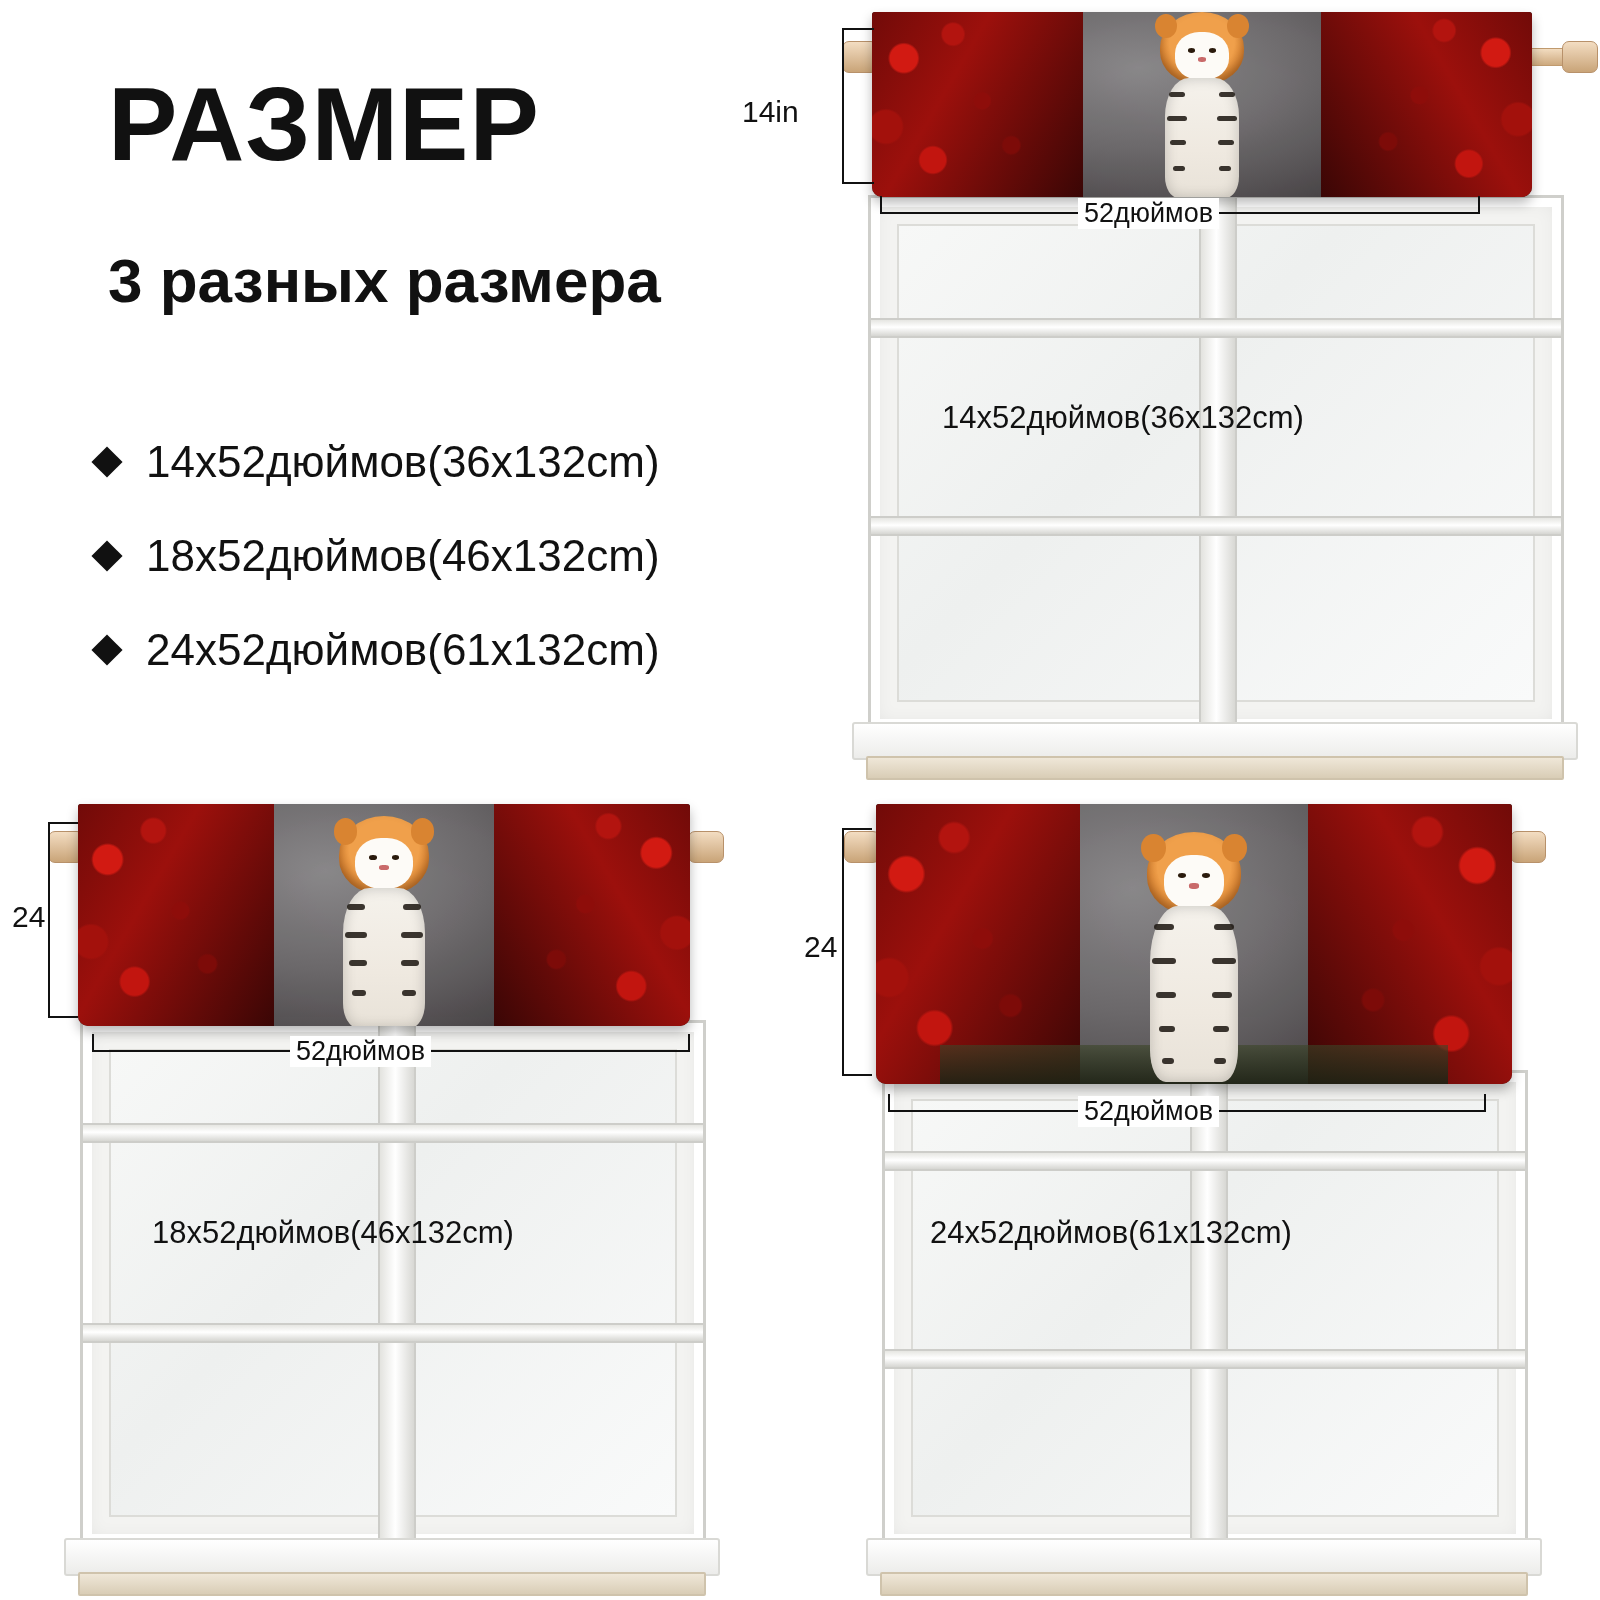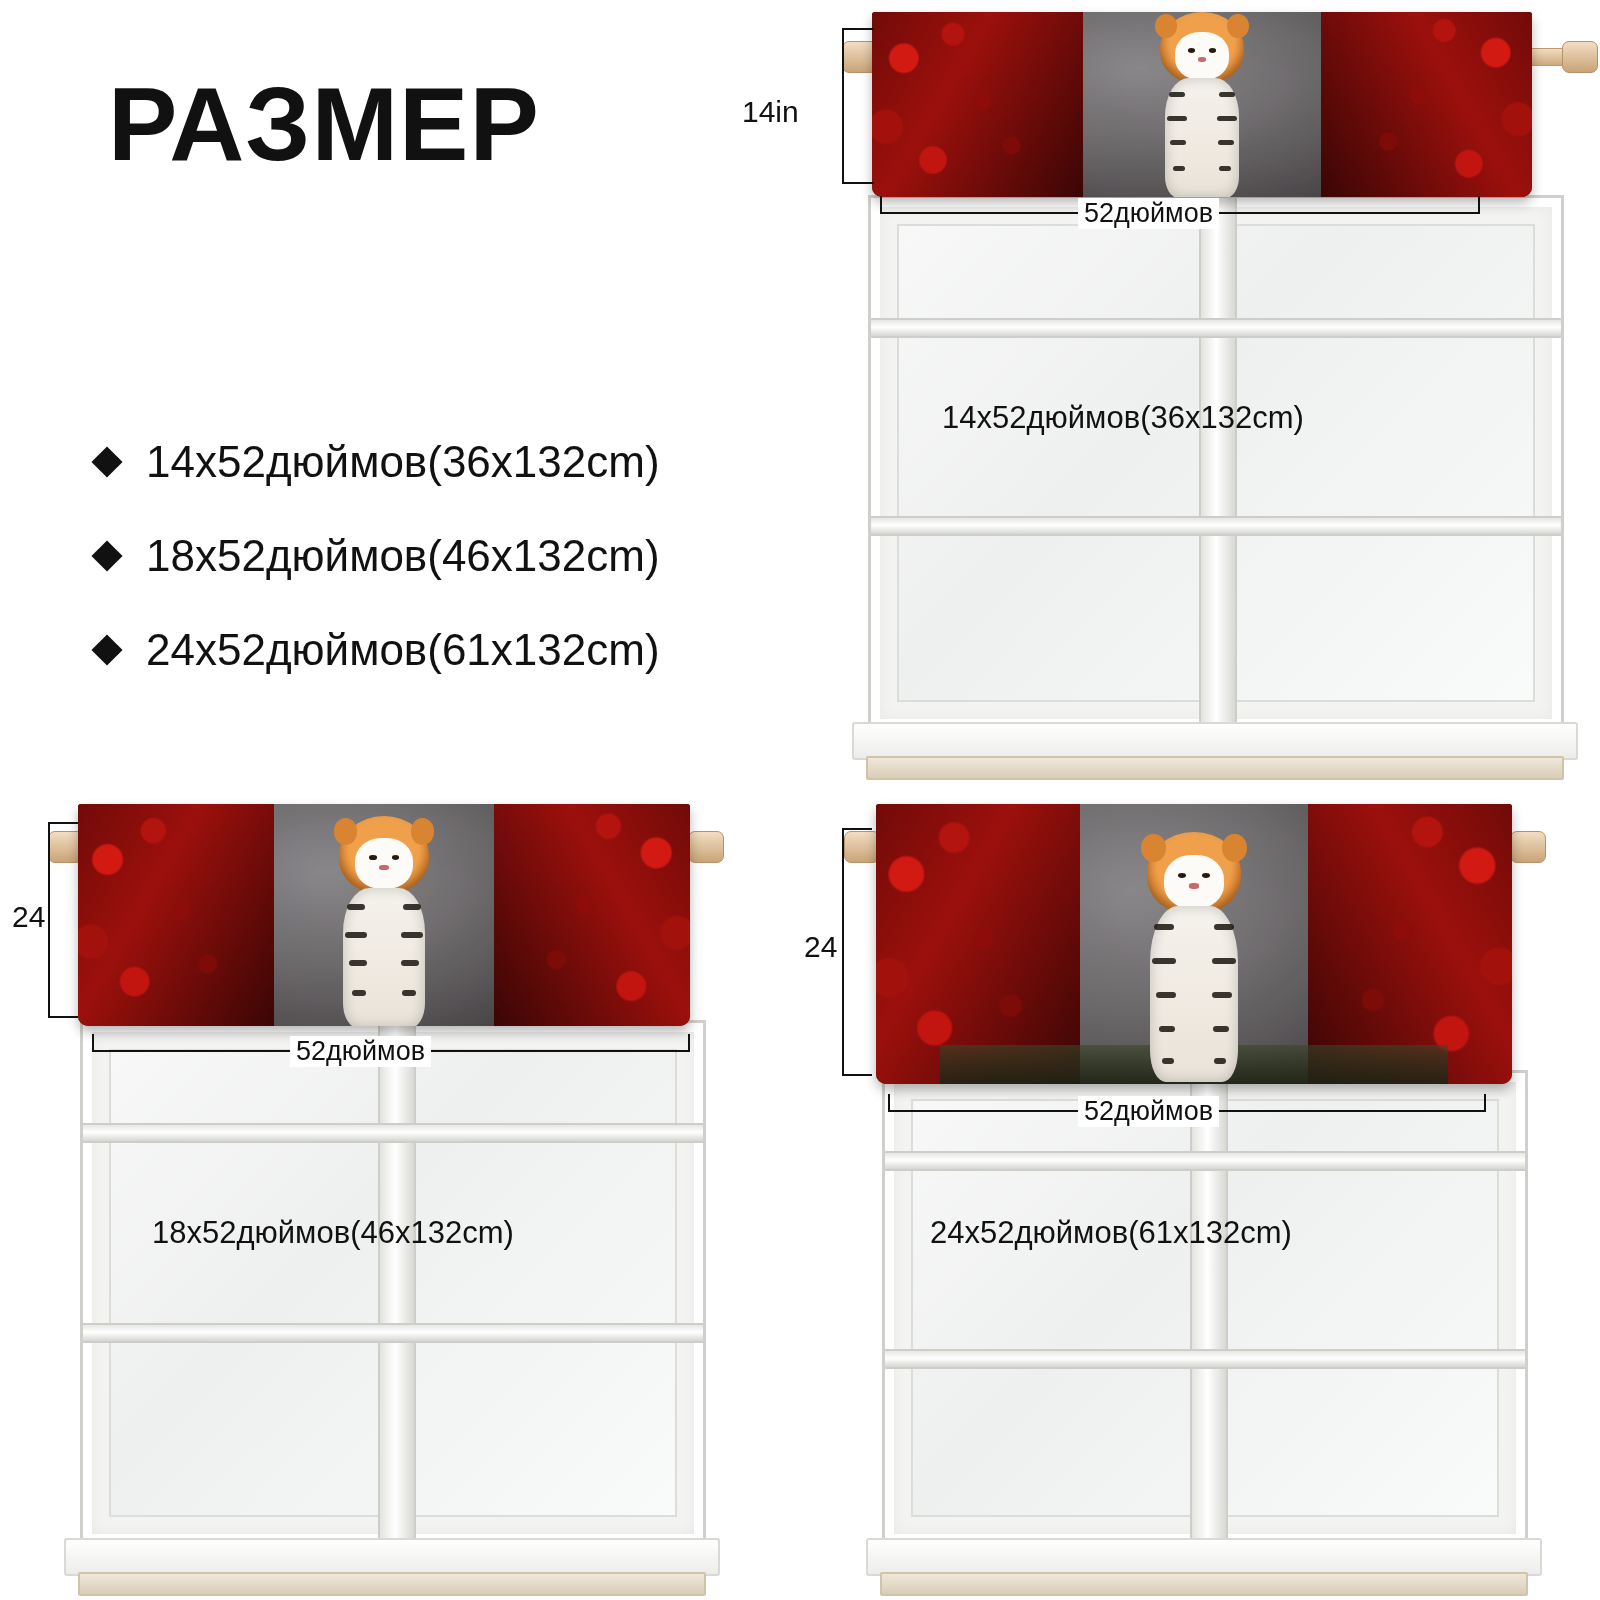--- a/index.html
+++ b/index.html
@@ -170,20 +170,21 @@
   }
   .vlabel{
     position:absolute;font-size:30px;color:#111;white-space:nowrap;
   }
 </style>
 </head>
 <body>
 
 <div class="panel" id="info-panel">
   <div class="title">РАЗМЕР</div>
+  <div class="subtitle">3 разных размера</div>
   <div class="bullets">
     <div class="bullet-row">
       <span class="diamond"></span>
       <span class="bullet-text">14x52дюймов(36x132cm)</span>
     </div>
     <div class="bullet-row">
       <span class="diamond"></span>
       <span class="bullet-text">18x52дюймов(46x132cm)</span>
     </div>
     <div class="bullet-row">

